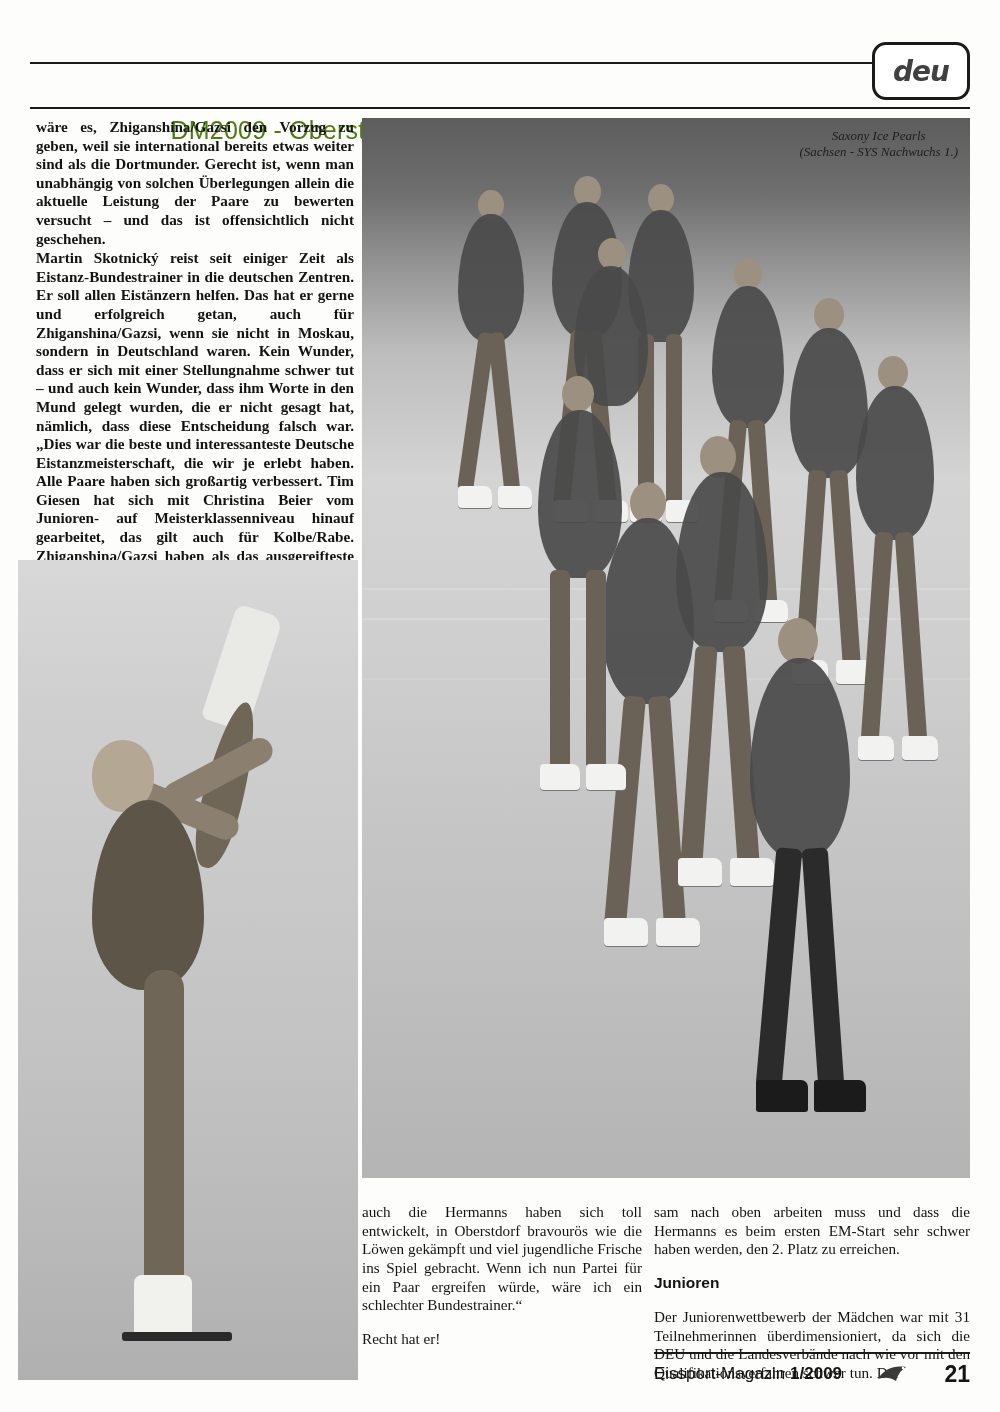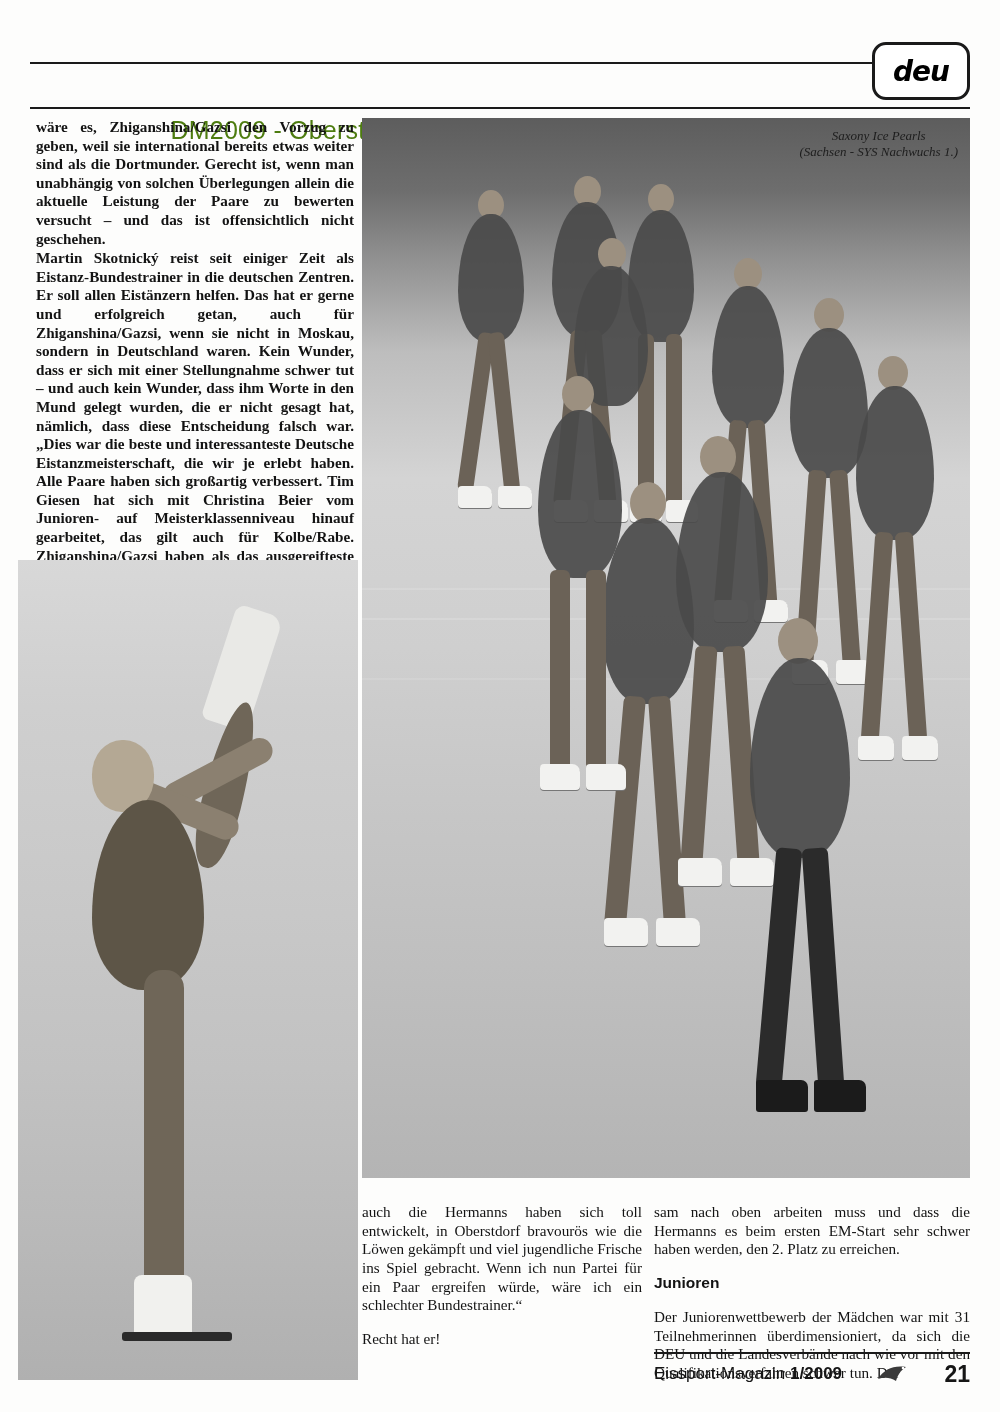--- a/index.html
+++ b/index.html
@@ -66,21 +66,21 @@
     background: #fff;
     display: flex;
     align-items: center;
     justify-content: center;
   }
   .deu-logo-text {
     font-family: "DejaVu Sans", sans-serif;
     font-size: 28px;
     font-weight: bold;
     font-style: italic;
-    color: #000000;
+    color: #404040;
     letter-spacing: -1px;
   }
 
   
   .col-left {
     position: absolute;
     left: 36px;
     top: 118px;
     width: 318px;
     font-size: 15.2px;

